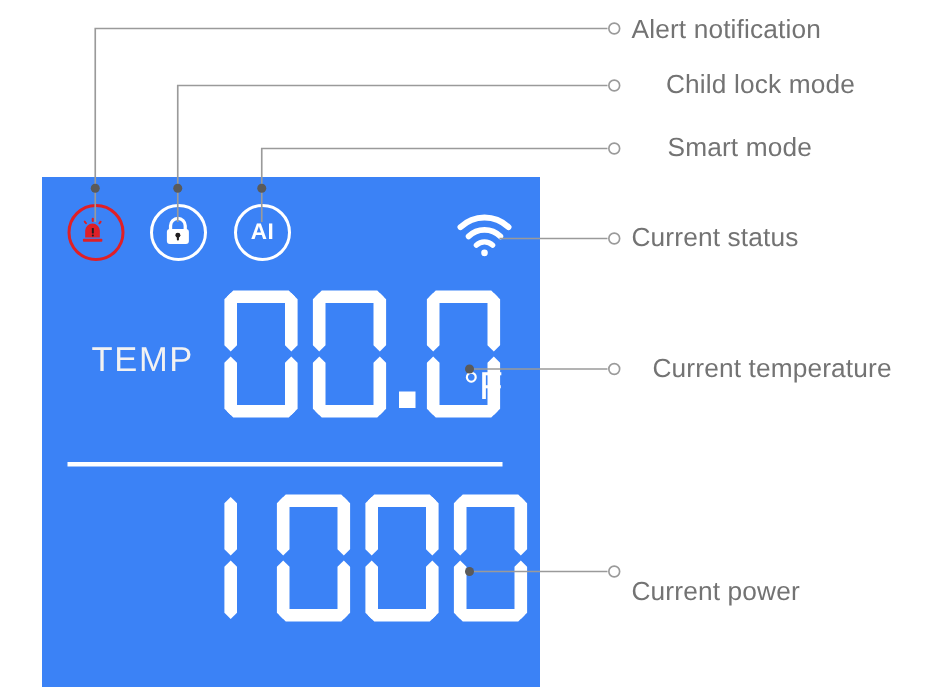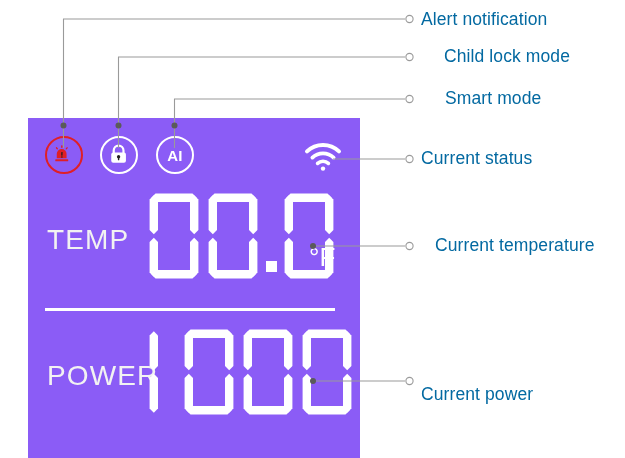--- a/index.html
+++ b/index.html
@@ -15,21 +15,21 @@
     overflow: hidden;
   }
 
   
   #device-panel {
     position: absolute;
     left: 28px;
     top: 118px;
     width: 332px;
     height: 340px;
-    background: #8b5cf6;
+    background: #3b82f6;
     overflow: hidden;
   }
 
   
   #status-row {
     position: absolute;
     left: 17px;
     top: 18px;
     width: 300px;
     height: 46px;
@@ -73,25 +73,25 @@
     position: absolute;
     left: 0;
     width: 100%;
     height: 96px;
   }
   #temp-row  { top: 74px; }
   #power-row { top: 210px; }
 
   .readout-label {
     position: absolute;
-    left: 19px;
+    left: 33px;
     top: 50%;
     transform: translateY(-50%);
     color: #f2f2f2;
-    font-size: 28px;
+    font-size: 23px;
     letter-spacing: 1.1px;
     font-family: "Liberation Sans", sans-serif;
     white-space: nowrap;
   }
 
   .digits {
     position: absolute;
     top: 0;
     height: 96px;
     display: flex;
@@ -141,21 +141,21 @@
     left: 17px;
     top: 190px;
     width: 290px;
     height: 3px;
     background: #ffffff;
   }
 
   
   .callout-label {
     position: absolute;
-    color: #0369a1;
+    color: #737373;
     font-size: 17.5px;
     font-family: "Liberation Sans", sans-serif;
     white-space: nowrap;
     letter-spacing: .1px;
   }
   #label-alert   { left: 421px; top: 9px; }
   #label-lock    { left: 444px; top: 46px; }
   #label-smart   { left: 445px; top: 88px; }
   #label-network { left: 421px; top: 148px; }
   #label-temp    { left: 435px; top: 235px; text-align: right; }
@@ -264,21 +264,20 @@
           </svg>
         </div>
     </div>
 
     <div class="unit" id="temp-unit">°F</div>
   </div>
 
   <div id="panel-divider"></div>
 
   <div class="readout" id="power-row">
-    <div class="readout-label">POWER</div>
 
     <div class="digits" id="power-digits">
       <div class="seg-digit narrow">
           <svg viewBox="0 0 26 88" preserveAspectRatio="none">
             <path class="seg-on" d="M1.6000000000000005,49.900000000000006 L5.800000000000001,45.7 L10,49.900000000000006 L10,80.5 L5.800000000000001,84.7 L1.6000000000000005,80.5 Z"></path>
             <path class="seg-on" d="M1.6000000000000005,7.500000000000001 L5.800000000000001,3.3 L10,7.500000000000001 L10,38.099999999999994 L5.800000000000001,42.3 L1.6000000000000005,38.099999999999994 Z"></path>
           </svg>
         </div>
       <div class="seg-digit">
           <svg viewBox="0 0 52 88" preserveAspectRatio="none">

